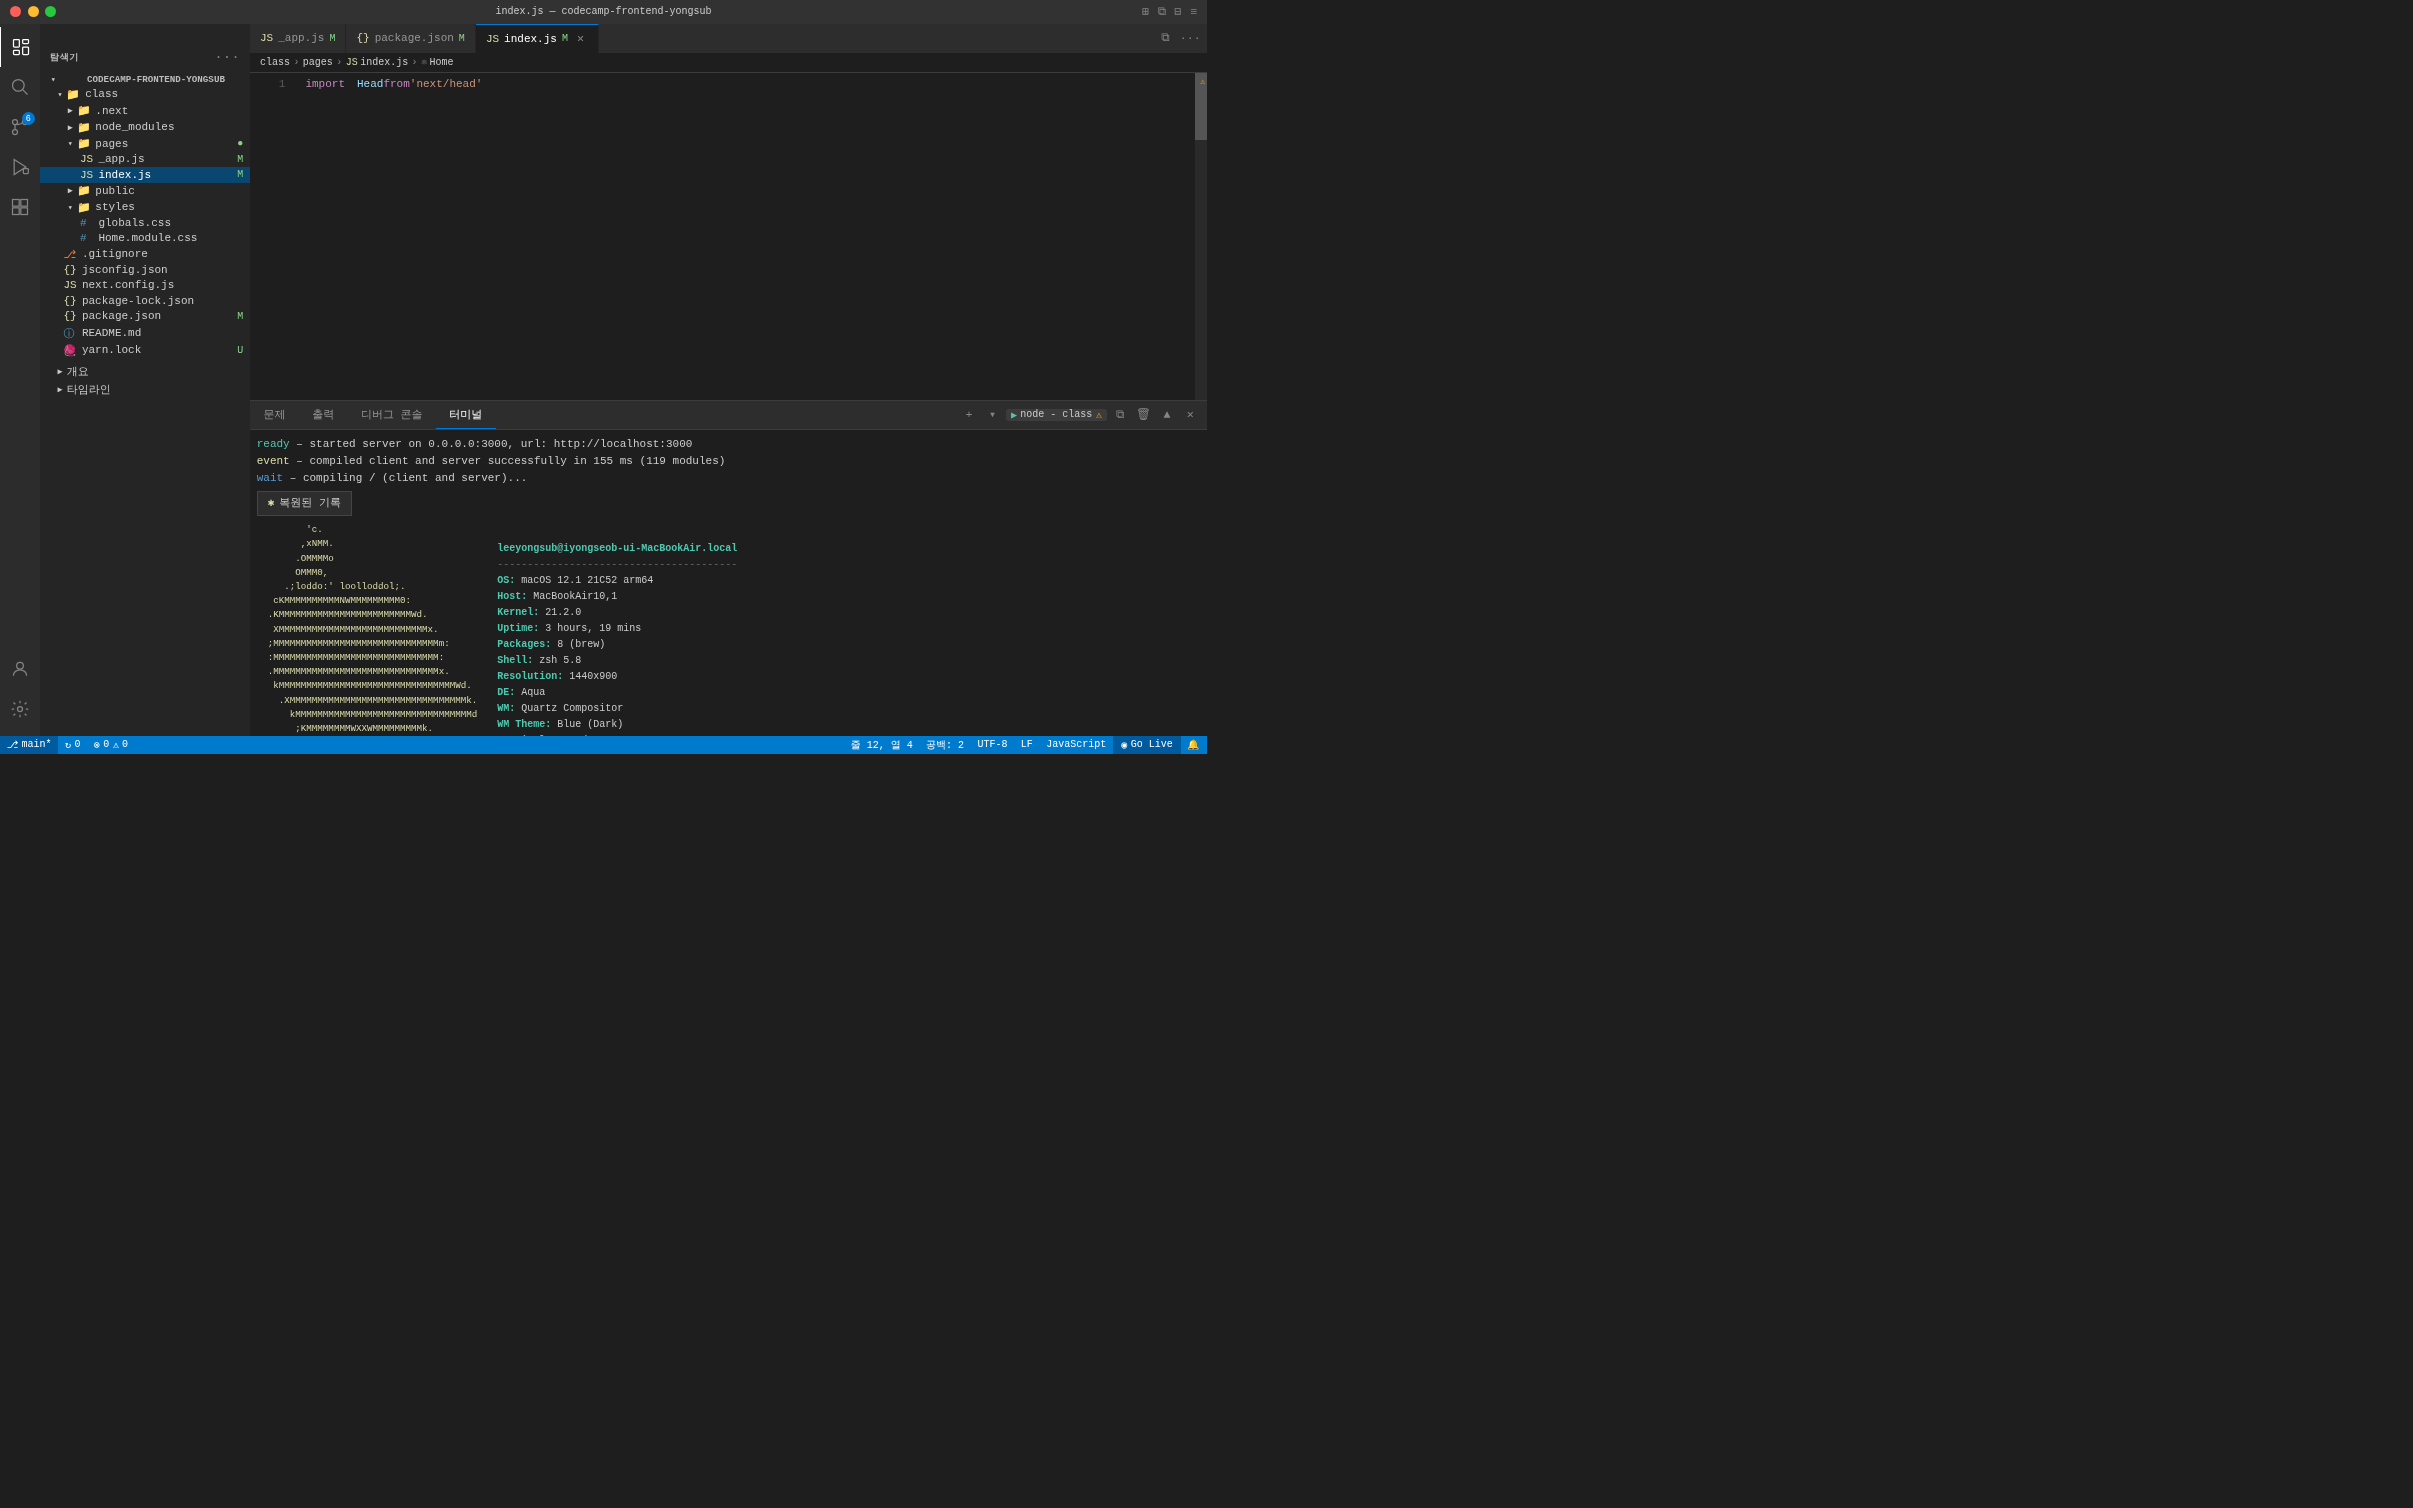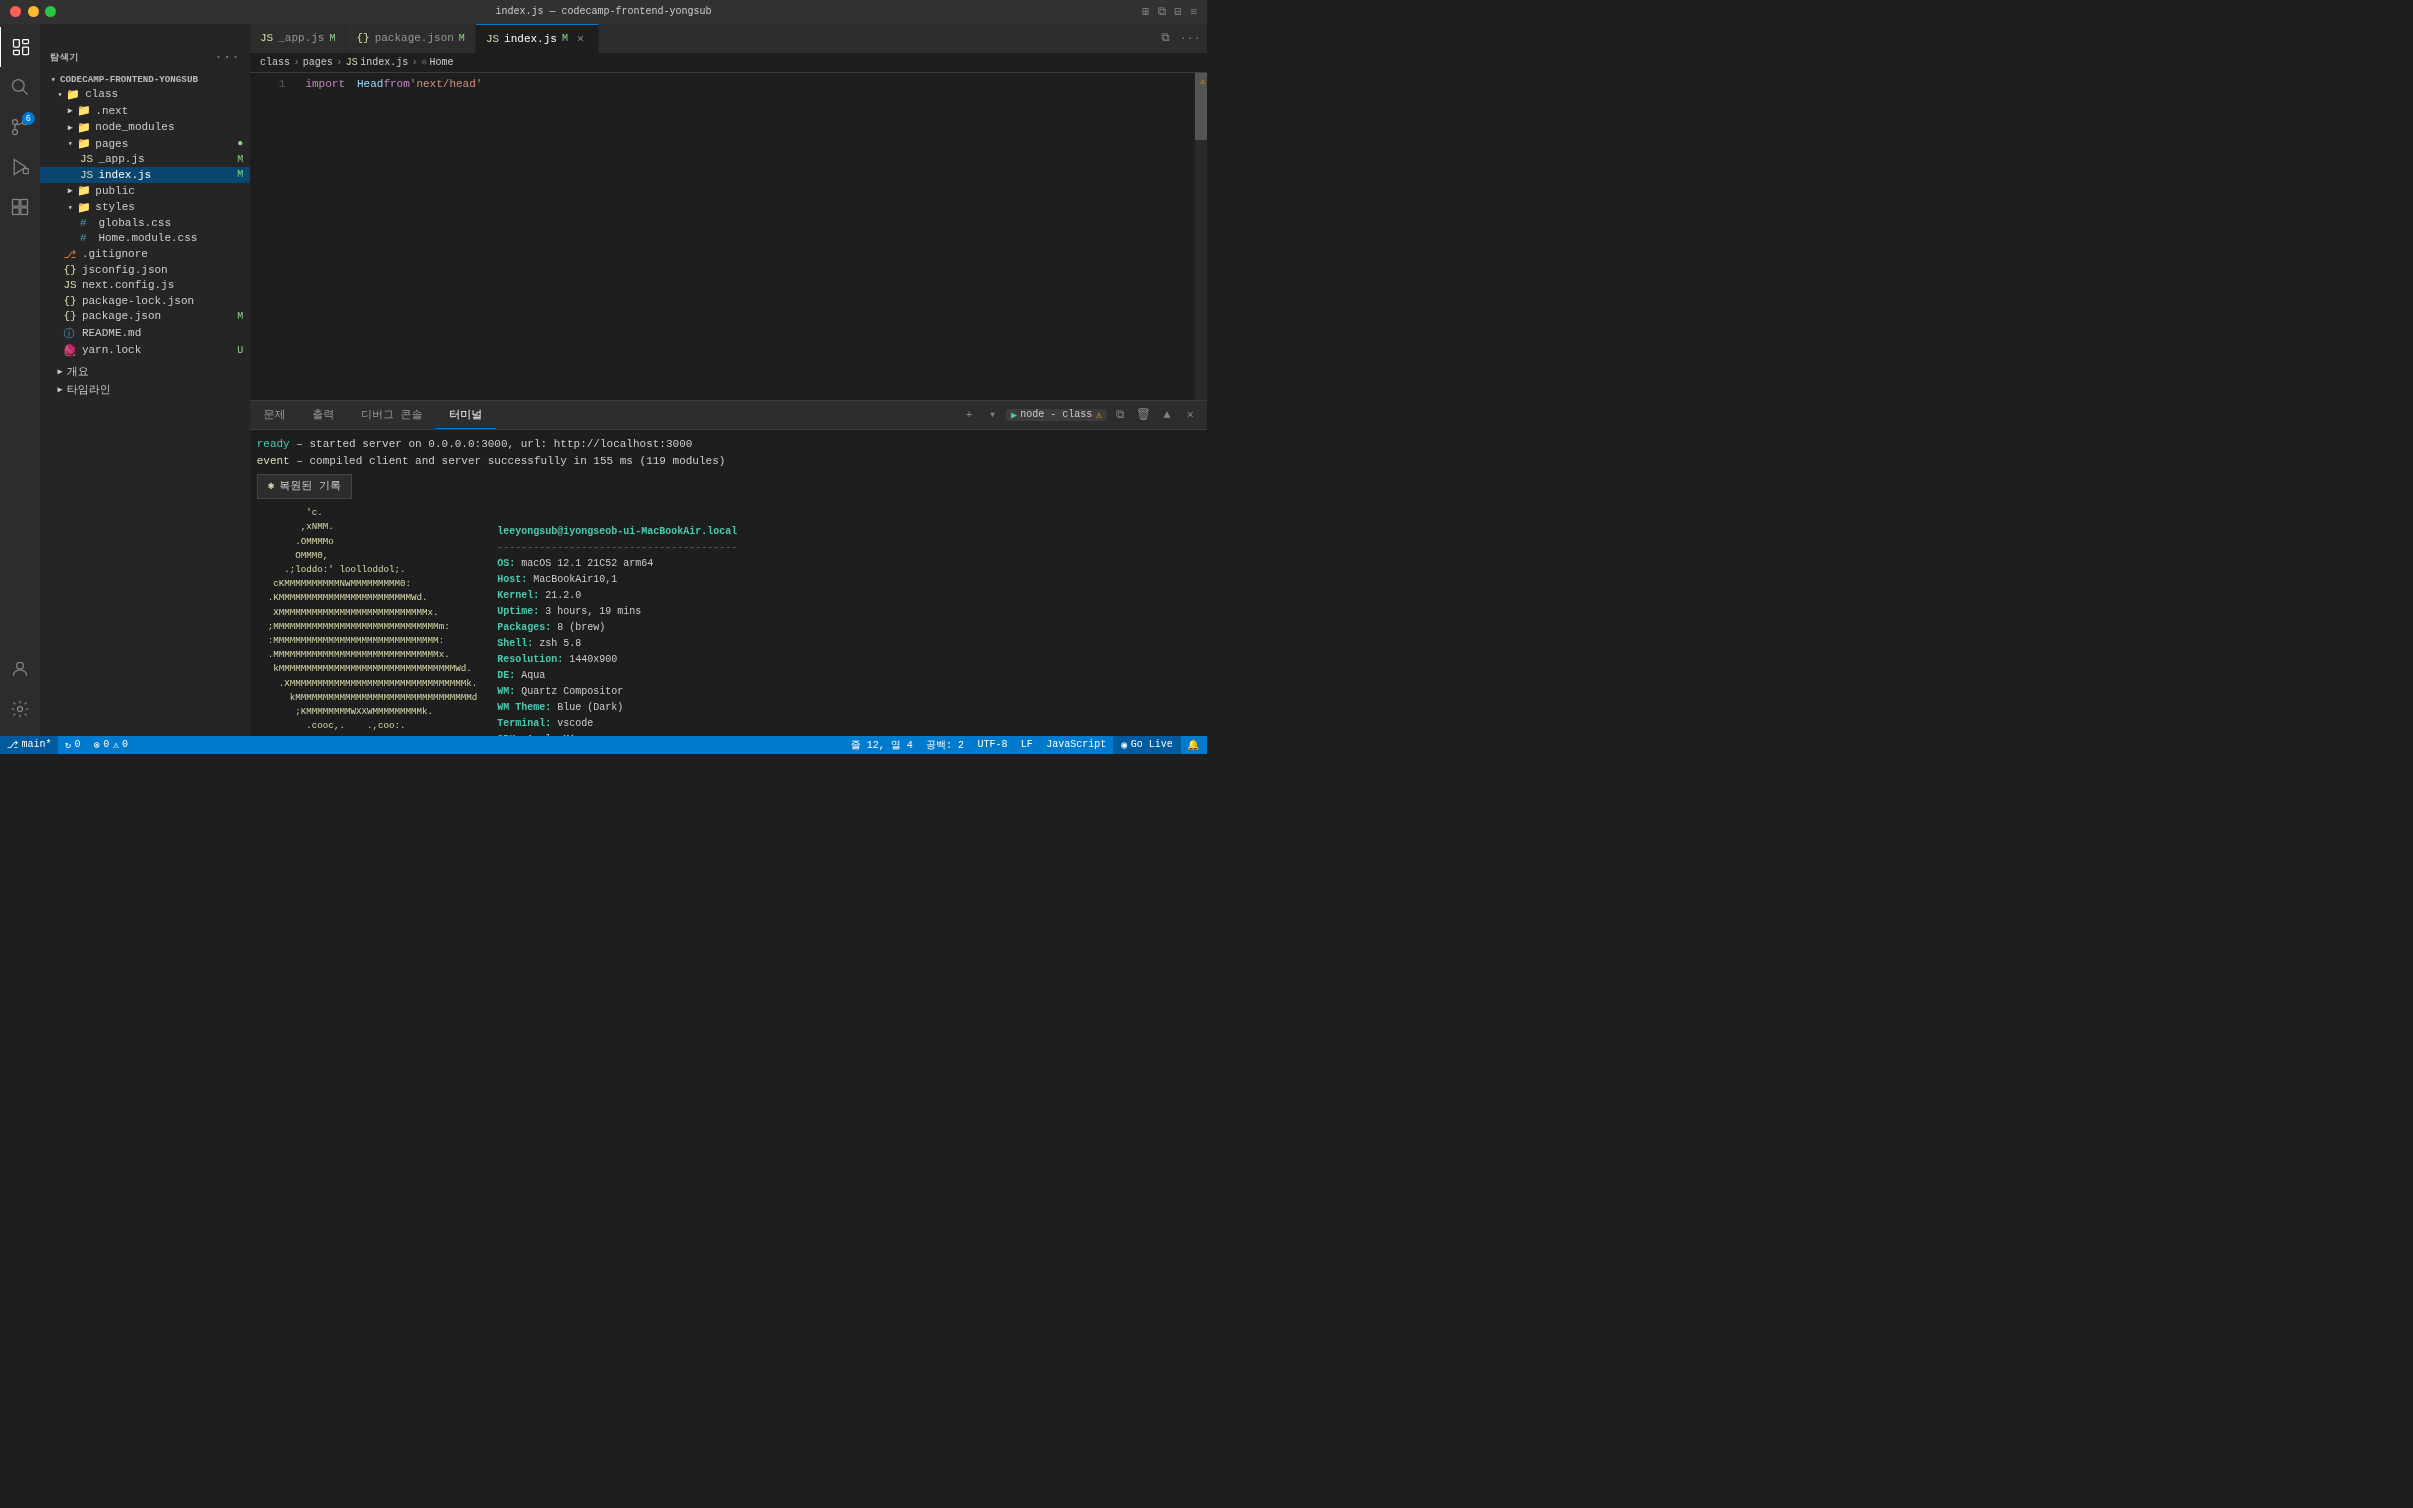--- a/index.html
+++ b/index.html
@@ -490,21 +490,21 @@
   </div>
 
   <div class="sidebar">
     <div class="sidebar-header">
       <span class="sidebar-header-title">탐색기</span>
       <span class="sidebar-header-actions">···</span>
     </div>
 
     <div class="tree-item" style="padding-left:6.7px;">
       <span class="tree-arrow">▾</span>
-      <span class="tree-label" style="font-size:9.2px;font-weight:600;color:#bbb;">CODECAMP-FRONTEND-YONGSUB</span>
+      <span class="tree-label" style="font-size:9.2px;font-weight:600;color:#bbb;margin-left:27px;">CODECAMP-FRONTEND-YONGSUB</span>
     </div>
 
     <div class="tree-item" style="padding-left:13.4px;">
       <span class="tree-arrow">▾</span>
       <span class="tree-icon">📁</span>
       <span class="tree-label">class</span>
     </div>
 
     <div class="tree-item" style="padding-left:23.5px;">
       <span class="tree-arrow">▶</span>
@@ -694,20 +694,21 @@
             <span class="ctrl-btn">▲</span>
             <span class="ctrl-btn">✕</span>
           </div>
         </div>
 
         <div class="terminal-content">
           
           <div>
             <div class="term-green"><span class="term-ready">ready</span><span class="term-white"> – started server on 0.0.0.0:3000, url: http://localhost:3000</span></div>
             <div><span class="term-event">event</span><span class="term-white"> – compiled client and server successfully in 155 ms (119 modules)</span></div>
+            <div><span class="term-wait">wait </span><span class="term-white"> – compiling / (client and server)...</span></div>
           </div>
 
           
           <div class="restore-banner">
             <span class="restore-star">✱</span>
             <span>복원된 기록</span>
           </div>
 
           
           <div class="neofetch-container">

